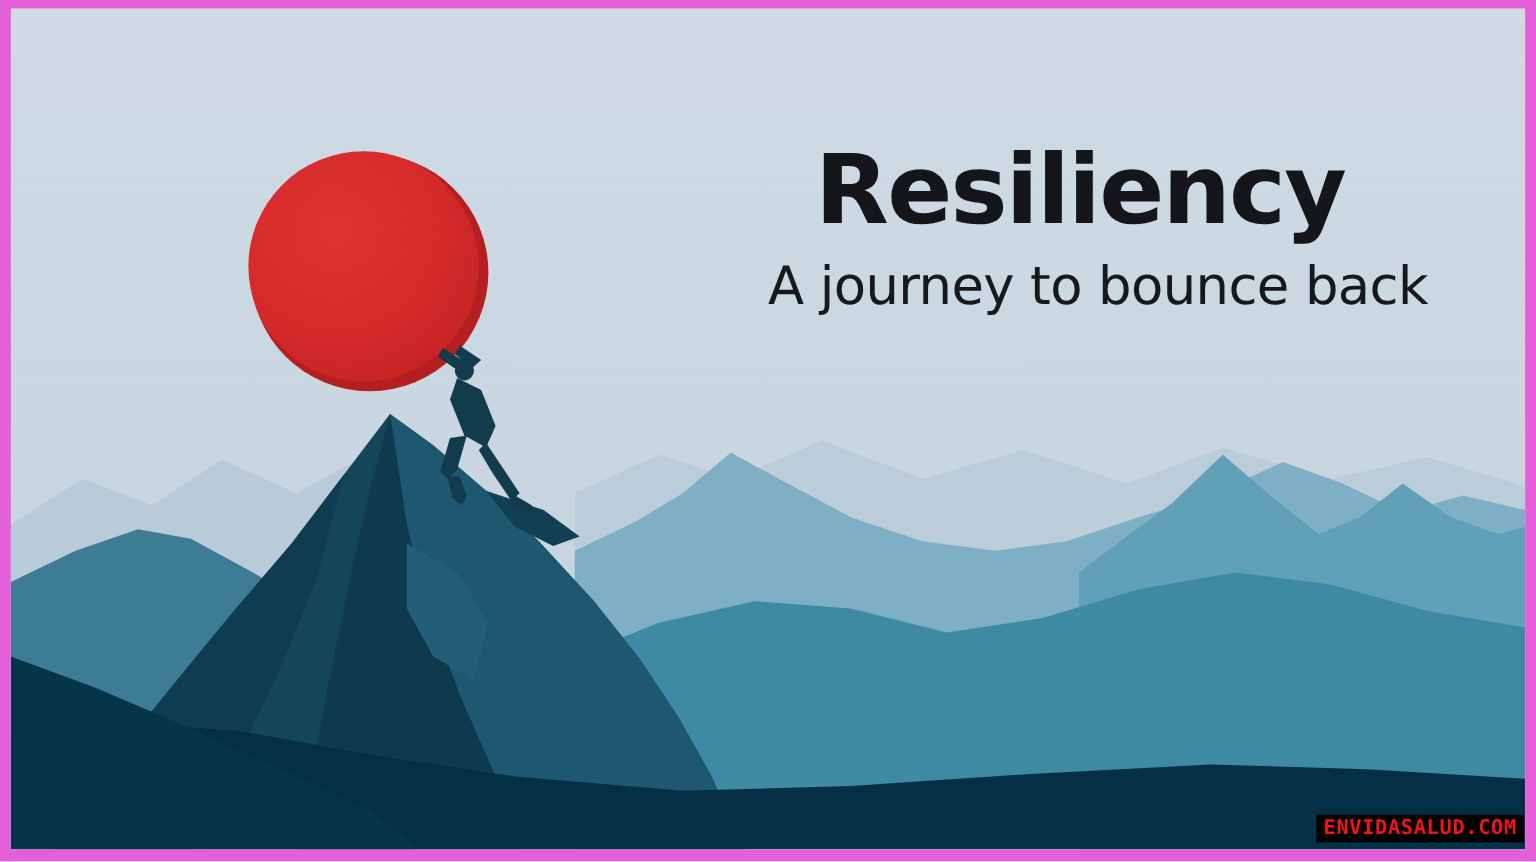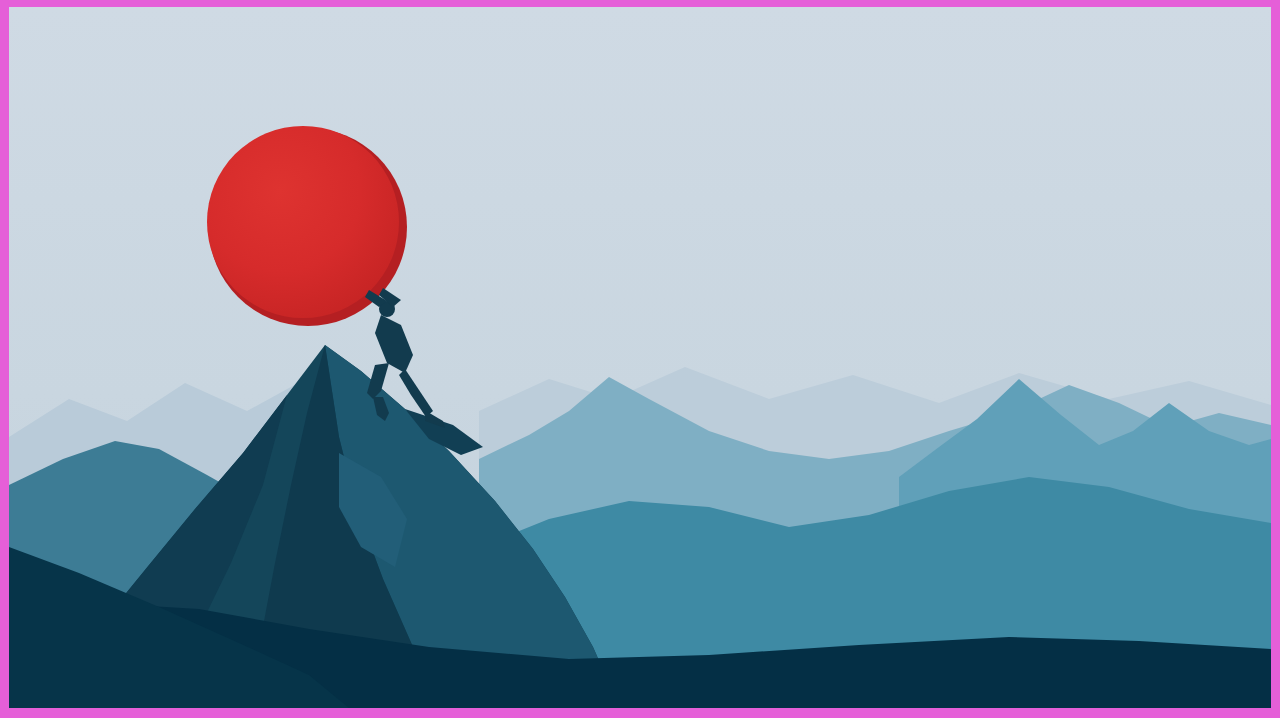--- a/index.html
+++ b/index.html
@@ -169,15 +169,22 @@
 
         <path d="M364,390 L368,408 L376,414 L380,406 L374,390 Z"></path>
 
         <path d="M396,362 L412,386 L424,404 L417,410 L402,388 L390,368 Z"></path>
 
         <path d="M417,404 L434,414 L436,421 L416,414 Z"></path>
       </g>
     </svg>
   </div>
 
+  <div class="headline">
+    <h1 class="title">Resiliency</h1>
+    <p class="subtitle">A journey to bounce back</p>
+  </div>
 
+  <div class="watermark">
+    <span class="watermark-text">ENVIDASALUD.COM</span>
+  </div>
 
 </div>
 
 </body></html>

